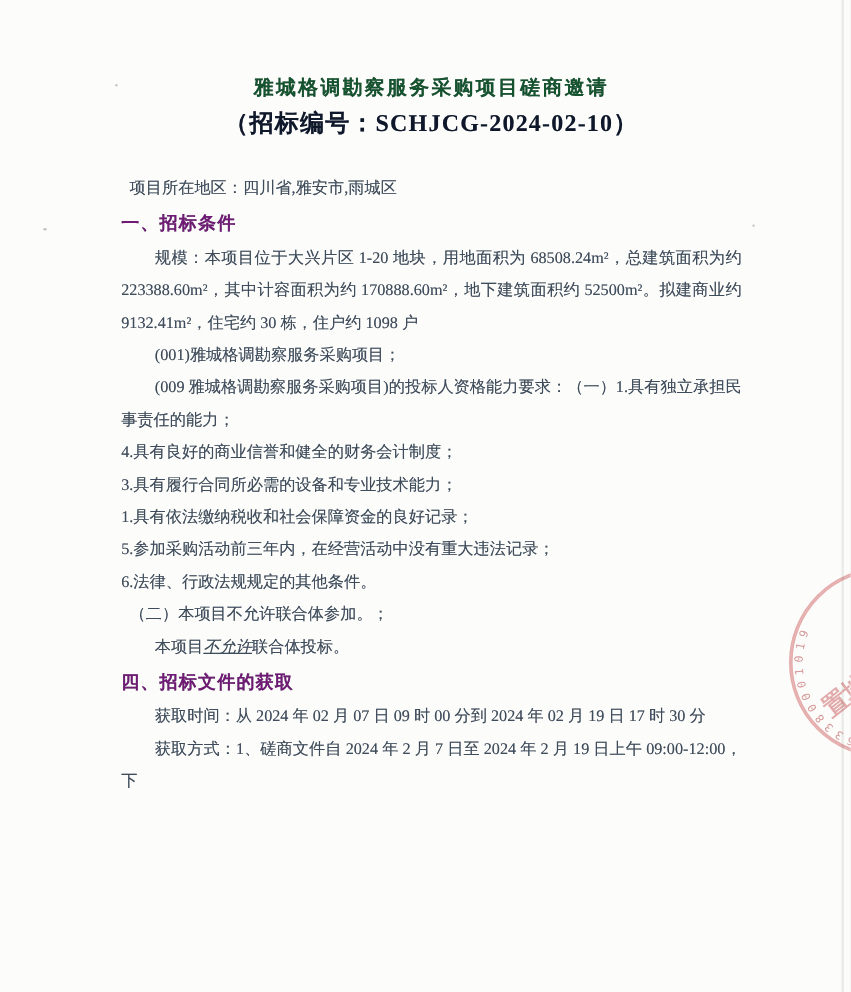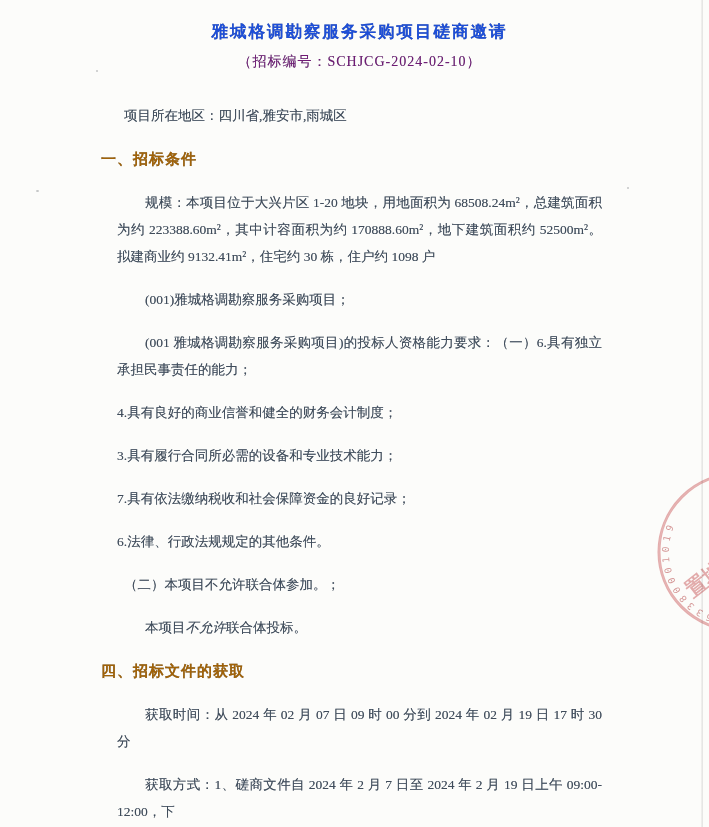--- a/index.html
+++ b/index.html
@@ -18,52 +18,53 @@
     left: 101px;
     top: 16px;
     width: 517px;
   }
   .doc-title {
     text-align: center;
     font-weight: bold;
     font-size: 16.5px;
     line-height: 31px;
     letter-spacing: 2px;
-    color: #1d4ed8;
+    color: #14532d;
     text-shadow: 0 0 0.5px rgba(44,56,71,.55);
+    margin-top: 41px;
   }
   .doc-subtitle {
     text-align: center;
-    font-weight: normal;
-    font-size: 14px;
+    font-weight: bold;
+    font-size: 20px;
     line-height: 30px;
     letter-spacing: 1px;
-    color: #701a75;
+    color: #0f172a;
     text-shadow: 0 0 0.5px rgba(44,56,71,.5);
   }
   .body-block { margin-top: 25px; }
   .line, .para {
-    margin: 16px;
+    margin: 0;
     font-size: 13.5px;
     line-height: 27px;
     text-align: justify;
     text-shadow: 0 0 0.4px rgba(63,76,91,.5);
   }
   .indent { text-indent: 28px; }
   .small-indent { text-indent: 7px; }
   .heading {
     margin: 3px 0 0 0;
     font-weight: bold;
     font-size: 15px;
     line-height: 28px;
     letter-spacing: 1px;
-    color: #a16207;
+    color: #701a75;
     text-shadow: 0 0 0.5px rgba(43,54,68,.55);
   }
-  .em-italic { font-style: italic; }
+  .em-italic { font-style: italic; text-decoration: underline; }
   .seal {
     position: absolute;
     left: 649px;
     top: 464px;
     width: 176px;
     height: 176px;
     pointer-events: none;
     opacity: 0.9;
   }
   .page-edge {
@@ -86,24 +87,25 @@
     <div class="doc-subtitle">（招标编号：SCHJCG-2024-02-10）</div>
 
     <div class="body-block">
       <p class="line small-indent">项目所在地区：四川省,雅安市,雨城区</p>
 
       <p class="heading">一、招标条件</p>
 
       <p class="para indent">规模：本项目位于大兴片区 1-20 地块，用地面积为 68508.24m²，总建筑面积为约 223388.60m²，其中计容面积为约 170888.60m²，地下建筑面积约 52500m²。拟建商业约 9132.41m²，住宅约 30 栋，住户约 1098 户</p>
       <p class="para indent">(001)雅城格调勘察服务采购项目；</p>
 
-      <p class="para indent">(001 雅城格调勘察服务采购项目)的投标人资格能力要求：（一）6.具有独立承担民事责任的能力；</p>
+      <p class="para indent">(009 雅城格调勘察服务采购项目)的投标人资格能力要求：（一）1.具有独立承担民事责任的能力；</p>
       <p class="para">4.具有良好的商业信誉和健全的财务会计制度；</p>
       <p class="para">3.具有履行合同所必需的设备和专业技术能力；</p>
-      <p class="para">7.具有依法缴纳税收和社会保障资金的良好记录；</p>
+      <p class="para">1.具有依法缴纳税收和社会保障资金的良好记录；</p>
+      <p class="para">5.参加采购活动前三年内，在经营活动中没有重大违法记录；</p>
       <p class="para">6.法律、行政法规规定的其他条件。</p>
       <p class="para small-indent">（二）本项目不允许联合体参加。；</p>
       <p class="para indent"><span>本项目</span><span class="em-italic">不允许</span><span>联合体投标。</span></p>
 
       <p class="heading">四、招标文件的获取</p>
       <p class="para indent">获取时间：从 2024 年 02 月 07 日 09 时 00 分到 2024 年 02 月 19 日 17 时 30 分</p>
       <p class="para indent">获取方式：1、磋商文件自 2024 年 2 月 7 日至 2024 年 2 月 19 日上午 09:00-12:00，下</p>
     </div>
   </div>
 

